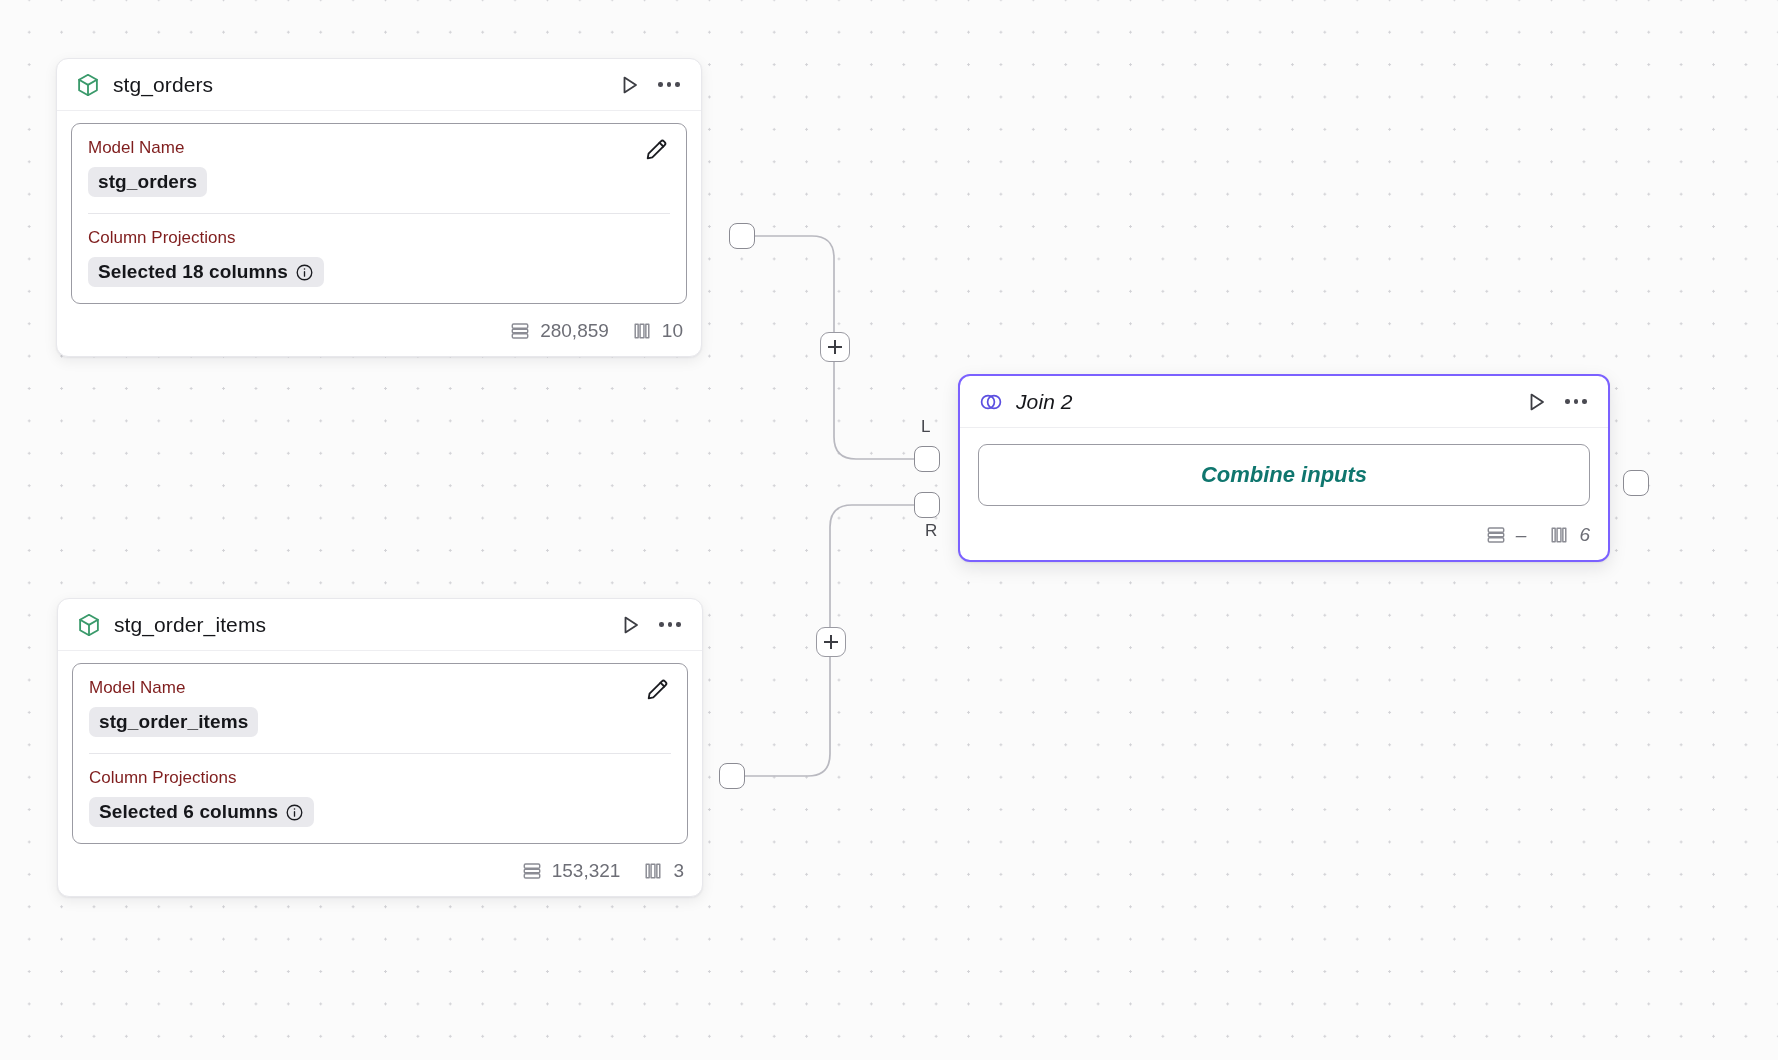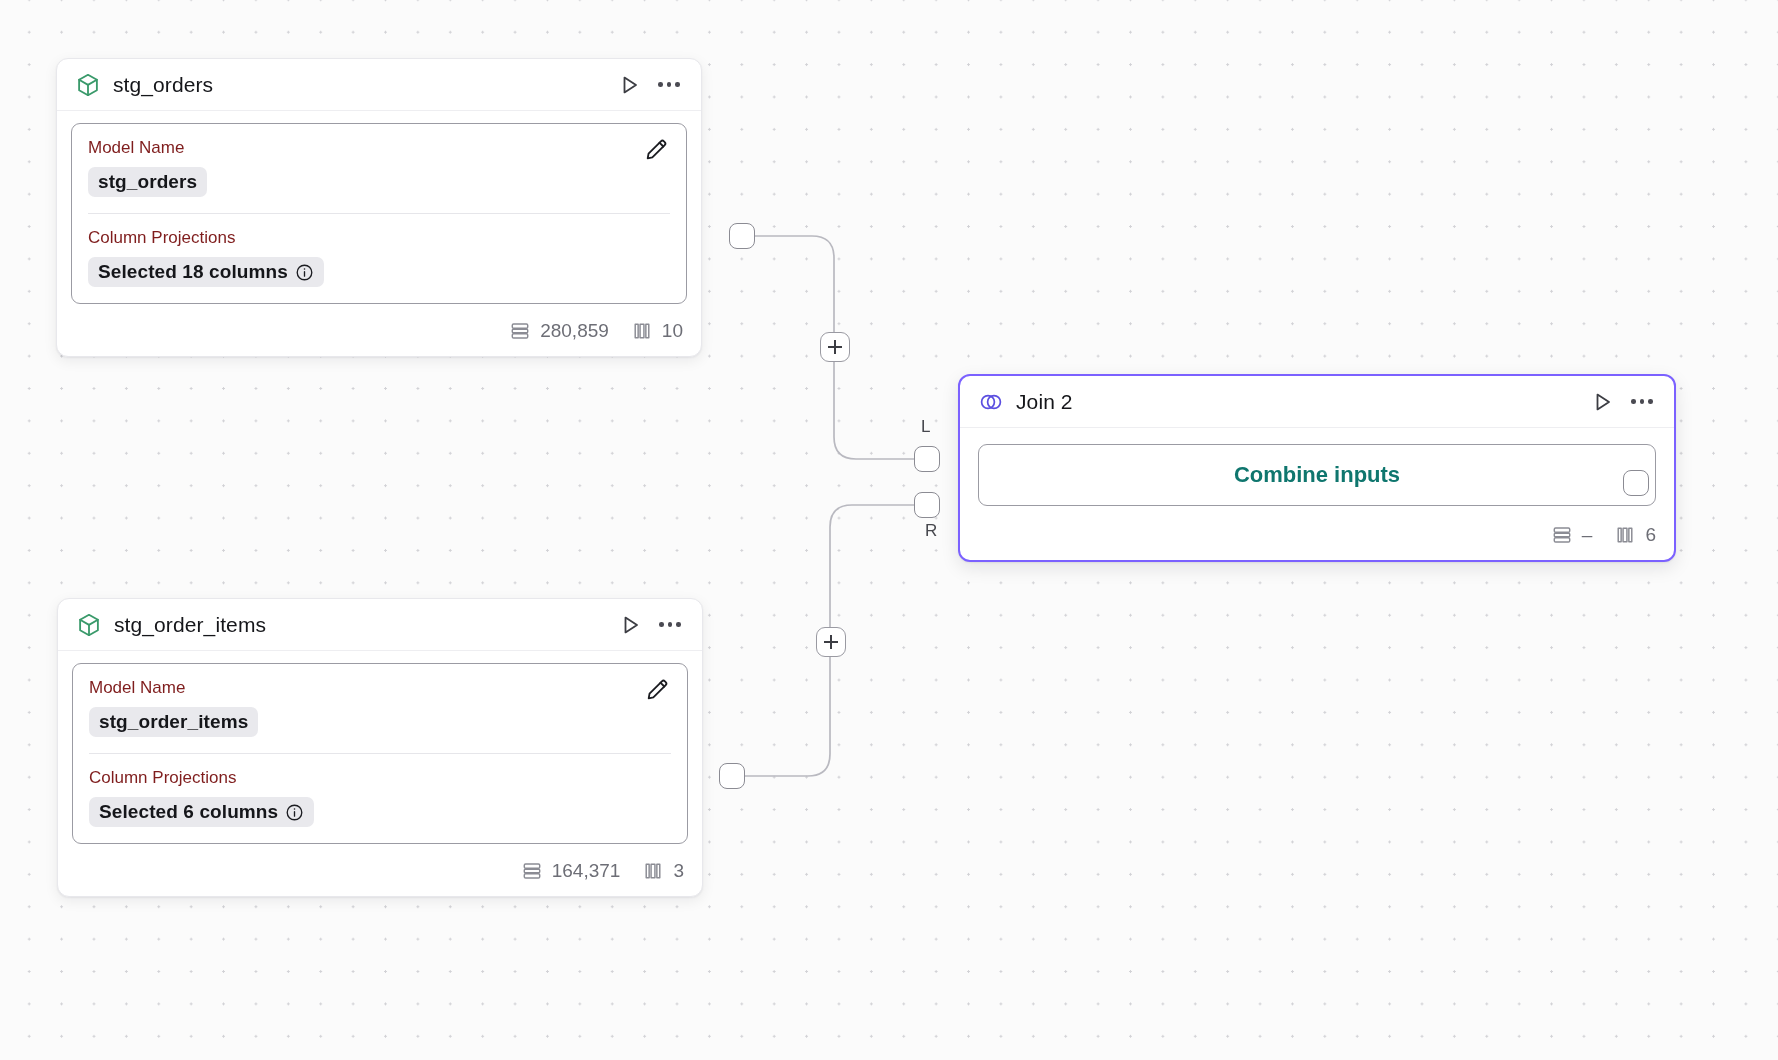--- a/index.html
+++ b/index.html
@@ -356,38 +356,38 @@
 
     <div class="node-footer">
       <span class="stat">
         <span>
           <svg class="ico" width="22" height="22" viewBox="0 0 24 24" fill="none" stroke="#8b8c94" stroke-width="1.6" stroke-linejoin="round">
             <rect x="3.6" y="4.4" width="16.8" height="4.6" rx="1.4"></rect>
             <rect x="3.6" y="10.2" width="16.8" height="3.6" rx="1"></rect>
             <rect x="3.6" y="15" width="16.8" height="4.6" rx="1.4"></rect>
           </svg>
         </span>
-        <span class="stat-val">164,371</span>
+        <span class="stat-val">153,321</span>
       </span>
       <span class="stat">
         <span>
           <svg class="ico" width="22" height="22" viewBox="0 0 24 24" fill="none" stroke="#8b8c94" stroke-width="1.6" stroke-linejoin="round">
             <path d="M4.6 4.6h3.2v14.8H4.6z"></path>
             <path d="M9.9 4.6h4.2v14.8H9.9z"></path>
             <path d="M16.2 4.6h3.2v14.8h-3.2z"></path>
           </svg>
         </span>
         <span class="stat-val">3</span>
       </span>
     </div>
   </div>
 
   <div class="port" style="left:719px; top:763px;"></div>
 
-  <div class="node selected" style="left:958px; top:374px; width:718px;">
+  <div class="node selected" style="left:958px; top:374px; width:652px;font-style:italic;">
     <div class="node-header">
       <span class="hdr-icon">
         <svg class="ico" width="26" height="26" viewBox="0 0 26 26" fill="none" stroke="#5b4ee0" stroke-width="1.7">
           <circle cx="10" cy="13" r="6.4"></circle>
           <circle cx="16" cy="13" r="6.4"></circle>
         </svg>
       </span>
       <span class="node-title">Join 2</span>
       <span class="header-spacer"></span>
       <span class="hdr-btn">

